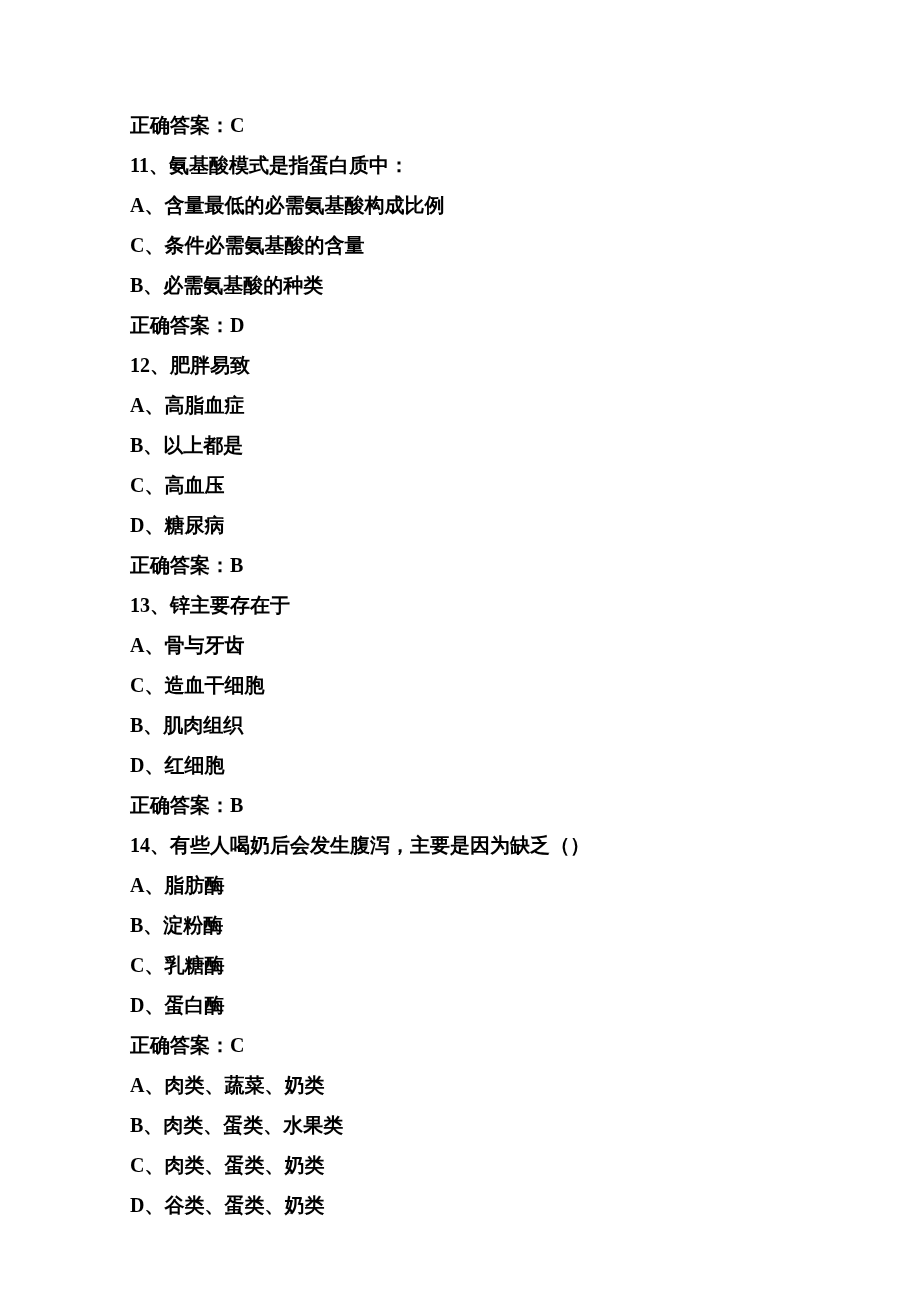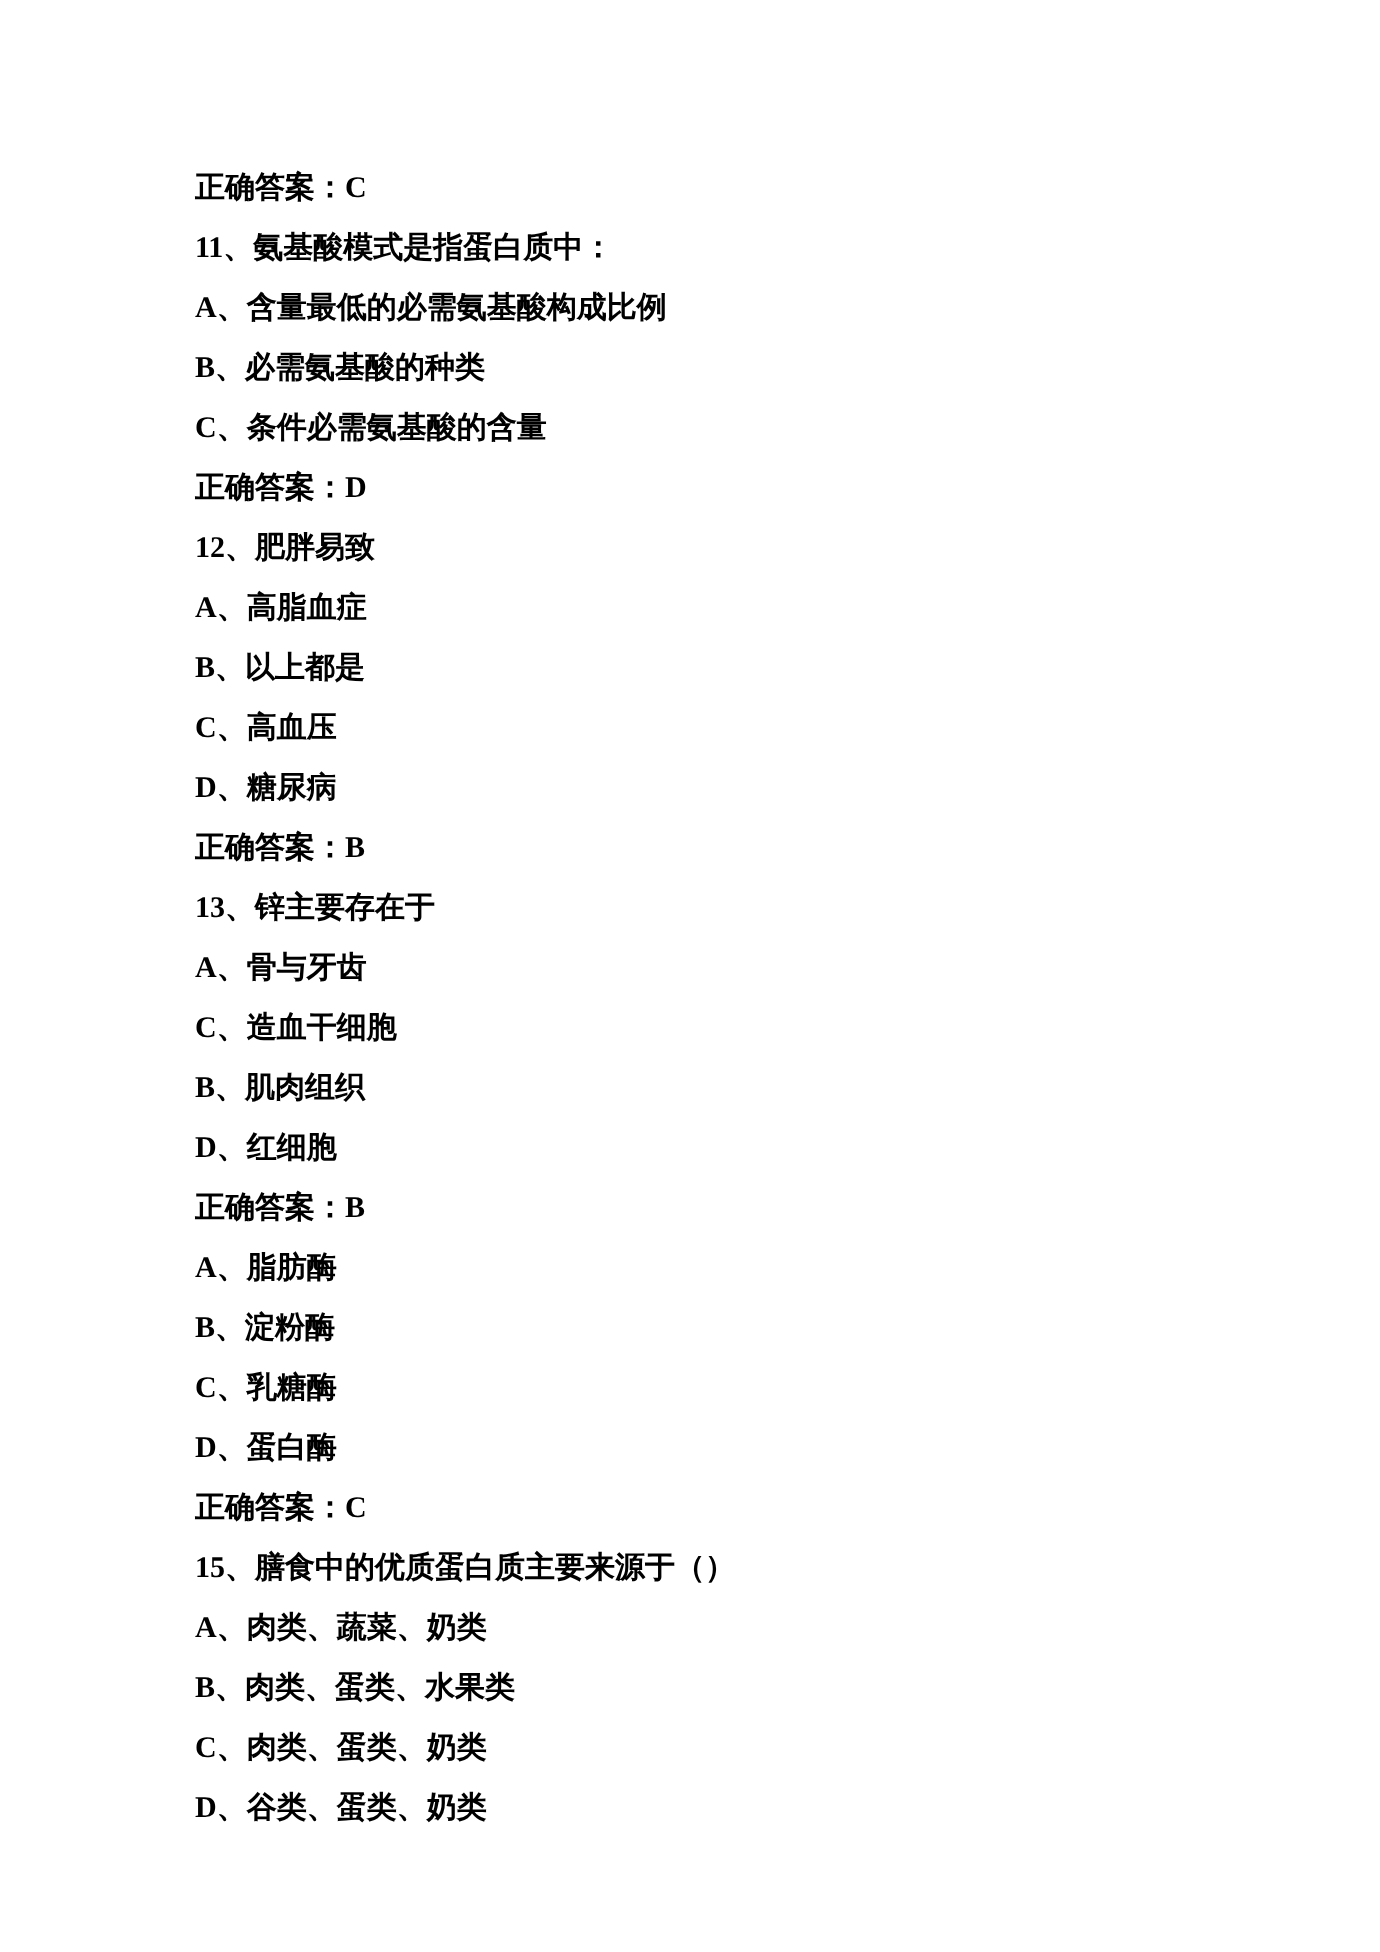--- a/index.html
+++ b/index.html
@@ -22,39 +22,39 @@
     font-weight: bold;
   }
 </style>
 </head>
 <body>
 
 <div class="page">
   <span class="line">正确答案：C</span>
   <span class="line">11、氨基酸模式是指蛋白质中：</span>
   <span class="line">A、含量最低的必需氨基酸构成比例</span>
+  <span class="line">C、条件必需氨基酸的含量</span>
   <span class="line">B、必需氨基酸的种类</span>
-  <span class="line">C、条件必需氨基酸的含量</span>
   <span class="line">正确答案：D</span>
   <span class="line">12、肥胖易致</span>
   <span class="line">A、高脂血症</span>
   <span class="line">B、以上都是</span>
   <span class="line">C、高血压</span>
   <span class="line">D、糖尿病</span>
   <span class="line">正确答案：B</span>
   <span class="line">13、锌主要存在于</span>
   <span class="line">A、骨与牙齿</span>
   <span class="line">C、造血干细胞</span>
   <span class="line">B、肌肉组织</span>
   <span class="line">D、红细胞</span>
   <span class="line">正确答案：B</span>
+  <span class="line">14、有些人喝奶后会发生腹泻，主要是因为缺乏（）</span>
   <span class="line">A、脂肪酶</span>
   <span class="line">B、淀粉酶</span>
   <span class="line">C、乳糖酶</span>
   <span class="line">D、蛋白酶</span>
   <span class="line">正确答案：C</span>
-  <span class="line">15、膳食中的优质蛋白质主要来源于（）</span>
   <span class="line">A、肉类、蔬菜、奶类</span>
   <span class="line">B、肉类、蛋类、水果类</span>
   <span class="line">C、肉类、蛋类、奶类</span>
   <span class="line">D、谷类、蛋类、奶类</span>
 
 </div>
 
 </body></html>

